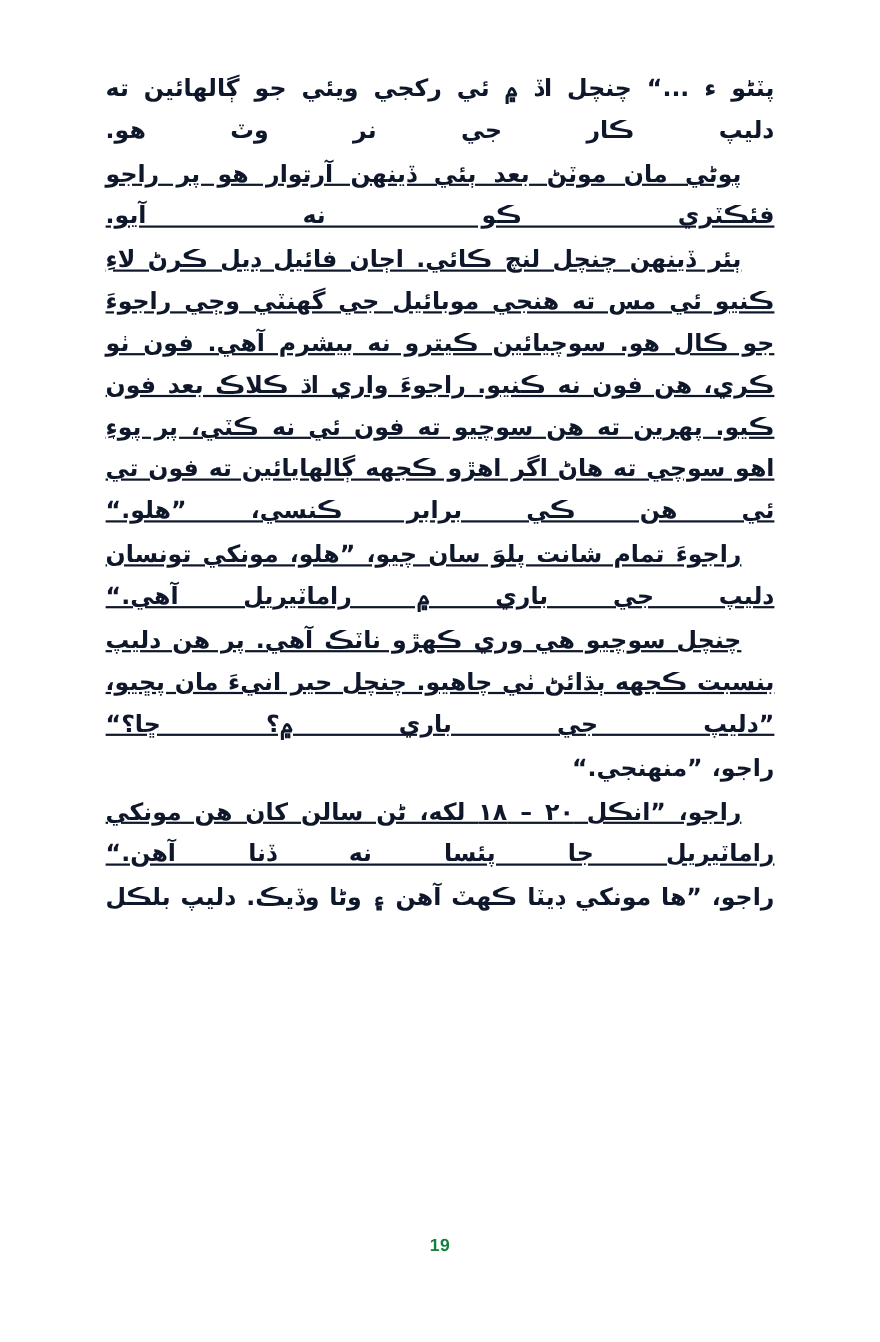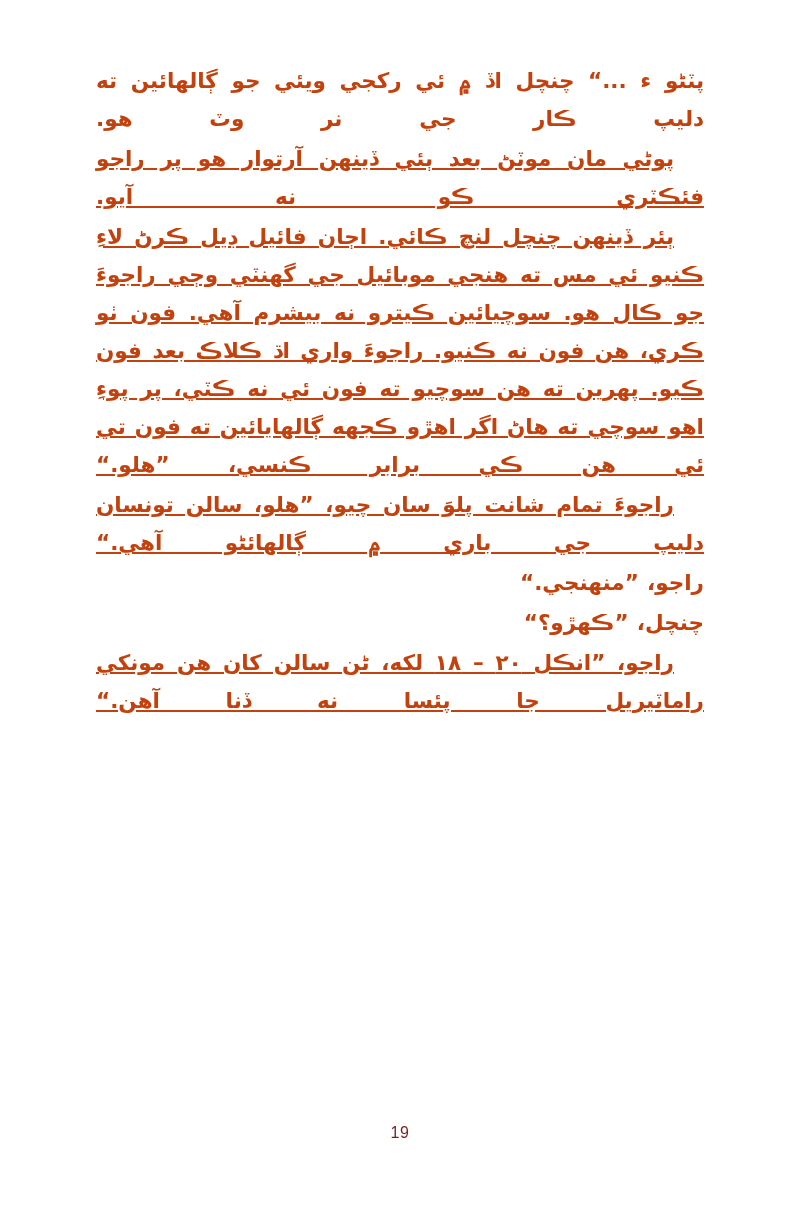--- a/index.html
+++ b/index.html
@@ -34,21 +34,21 @@
     unicode-bidi: isolate;
   }
 
   .para {
     margin: 0 0 2px 0;
     padding: 0;
     font-family: "DejaVu Sans", sans-serif;
     font-weight: 700;
     font-size: 21.5px;
     line-height: 38px;
-    color: #c2410c;
+    color: #0f172a;
     direction: rtl;
     text-align: justify;
     text-align-last: right;
     word-spacing: 0.04em;
     letter-spacing: 0;
     -webkit-font-smoothing: antialiased;
   }
 
   
   .para.indent {
@@ -75,47 +75,48 @@
 
   .page-number {
     position: absolute;
     left: 0;
     right: 0;
     top: 1124px;
     text-align: center;
     direction: ltr;
     font-family: "Liberation Sans", sans-serif;
     font-size: 16px;
-    font-weight: 400;
-    color: #7f1d1d;
+    font-weight: 700;
+    color: #15803d;
     letter-spacing: 0.5px;
   }
 </style>
 </head>
 <body>
 
 <div class="page">
 
   <div class="text-block">
 
     <p class="para no-indent justify-all">پٽڻو ء ...“ چنچل اڏ ۾ ئي رکجي ويئي جو ڳالهائين ته دليپ ڪار جي نر وٽ هو.</p>
 
     <p class="para indent justify-all">پوڻي مان موٽڻ بعد ٻئي ڏينهن آرتوار هو پر راجو فئڪٽري ڪو نه آيو.</p>
 
     <p class="para indent justify-all">ٻئر ڏينهن چنچل لنچ ڪائي. اڄان فائيل ڊيل ڪرڻ لاءِ ڪنيو ئي مس ته هنجي موبائيل جي گهنٽي وڄي راجوءَ جو ڪال هو. سوچيائين ڪيترو نه بيشرم آهي. فون ٺو ڪري، هن فون نه ڪنيو. راجوءَ واري اڌ ڪلاڪ بعد فون ڪيو. پهرين ته هن سوچيو ته فون ئي نه ڪٽي، پر پوءِ اهو سوچي ته هاڻ اگر اهڙو ڪجهه ڳالهايائين ته فون تي ئي هن ڪي برابر ڪنسي، ”هلو.“</p>
 
-    <p class="para indent justify-all">راجوءَ تمام شانت پلوَ سان چيو، ”هلو، سالن تونسان دليپ جي باري ۾ ڳالهائڻو آهي.“</p>
+    <p class="para indent justify-all">راجوءَ تمام شانت پلوَ سان چيو، ”هلو، مونکي تونسان دليپ جي باري ۾ راماٽيريل آهي.“</p>
 
+    <p class="para indent justify-all">چنچل سوچيو هي وري ڪهڙو ناٽڪ آهي. پر هن دليپ بنسبت ڪجهه ٻڌائڻ ٺي چاهيو. چنچل حير انيءَ مان پڇيو، ”دليپ جي باري ۾؟ ڇا؟“</p>
 
 
     <p class="para short">راجو، ”منهنجي.“</p>
 
-    <p class="para short">چنچل، ”ڪهڙو؟“</p>
 
     <p class="para indent justify-all">راجو، ”انڪل ٢٠ – ١٨ لکه، ٹن سالن کان هن مونکي راماٽيريل جا پئسا نه ڏنا آهن.“</p>
 
 
+    <p class="para no-indent justify-all">راجو، ”ها مونکي ڊيٽا ڪهٽ آهن ۽ وٹا وڏيڪ. دليپ بلڪل</p>
 
   </div>
 
   <div class="page-number">19</div>
 
 </div>
 
 </body></html>

